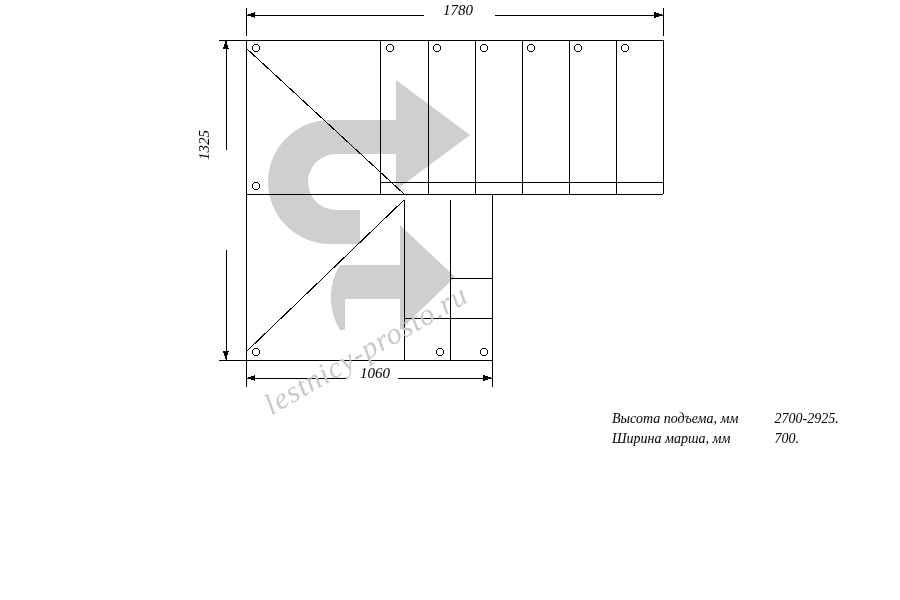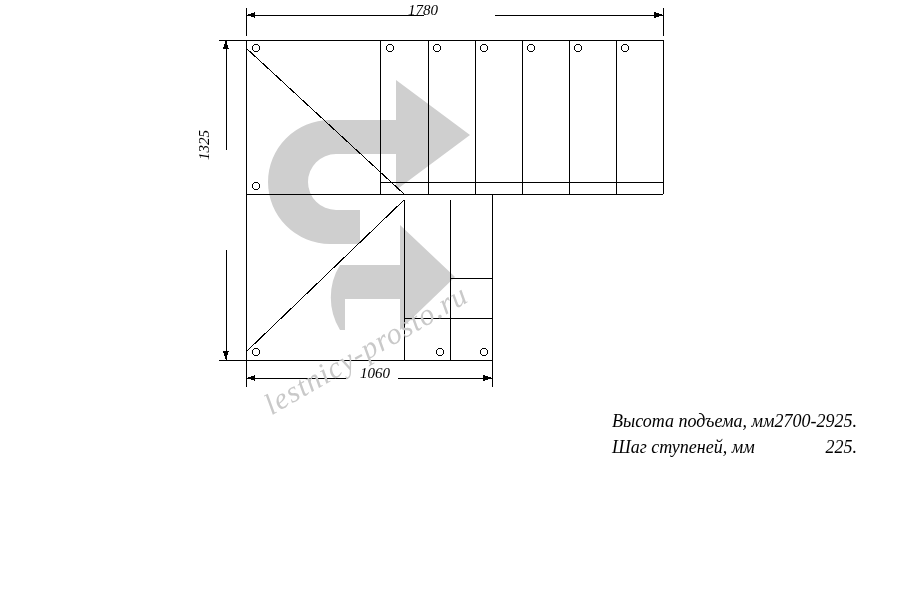--- a/index.html
+++ b/index.html
@@ -24,21 +24,21 @@
   }
   .dim-label {
     position: absolute;
     font-family: "Liberation Serif", serif;
     font-style: italic;
     font-size: 15px;
     color: #000000;
     white-space: nowrap;
   }
   #dim-top-label {
-    left: 408px;
+    left: 443px;
     top: 2px;
   }
   #dim-left-label {
     left: 196px;
     top: 160px;
     transform: rotate(-90deg);
     transform-origin: left top;
   }
   #dim-bottom-label {
     left: 360px;
@@ -50,31 +50,31 @@
     top: 409px;
     width: 245px;
   }
   #spec-table table {
     border-collapse: collapse;
     width: 100%;
   }
   #spec-table td {
     font-family: "Liberation Serif", serif;
     font-style: italic;
-    font-size: 18px;
+    font-size: 14px;
     color: #000000;
     padding: 1px 0;
     line-height: 1.32;
     white-space: nowrap;
   }
   #spec-table td.spec-label {
     text-align: left;
   }
   #spec-table td.spec-value {
-    text-align: right;
+    text-align: left;
   }
   #watermark {
     position: absolute;
     left: 0;
     top: 0;
     width: 900px;
     height: 600px;
     pointer-events: none;
   }
   #watermark-text {
@@ -176,20 +176,20 @@
   <div class="dim-label" id="dim-bottom-label">1060</div>
 
   <div id="spec-table">
     <table>
       <tbody>
         <tr>
           <td class="spec-label">Высота подъема, мм</td>
           <td class="spec-value">2700-2925.</td>
         </tr>
         <tr>
-          <td class="spec-label">Шаг ступеней, мм</td>
-          <td class="spec-value">225.</td>
+          <td class="spec-label">Ширина марша, мм</td>
+          <td class="spec-value">700.</td>
         </tr>
       </tbody>
     </table>
   </div>
 
 </div>
 
 </body></html>

